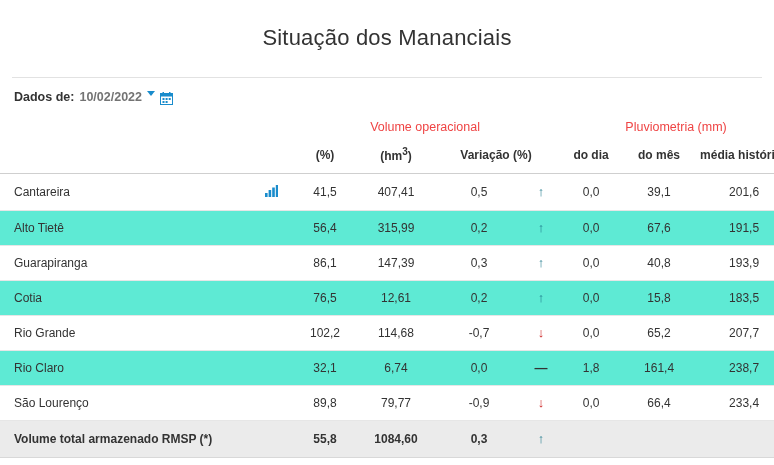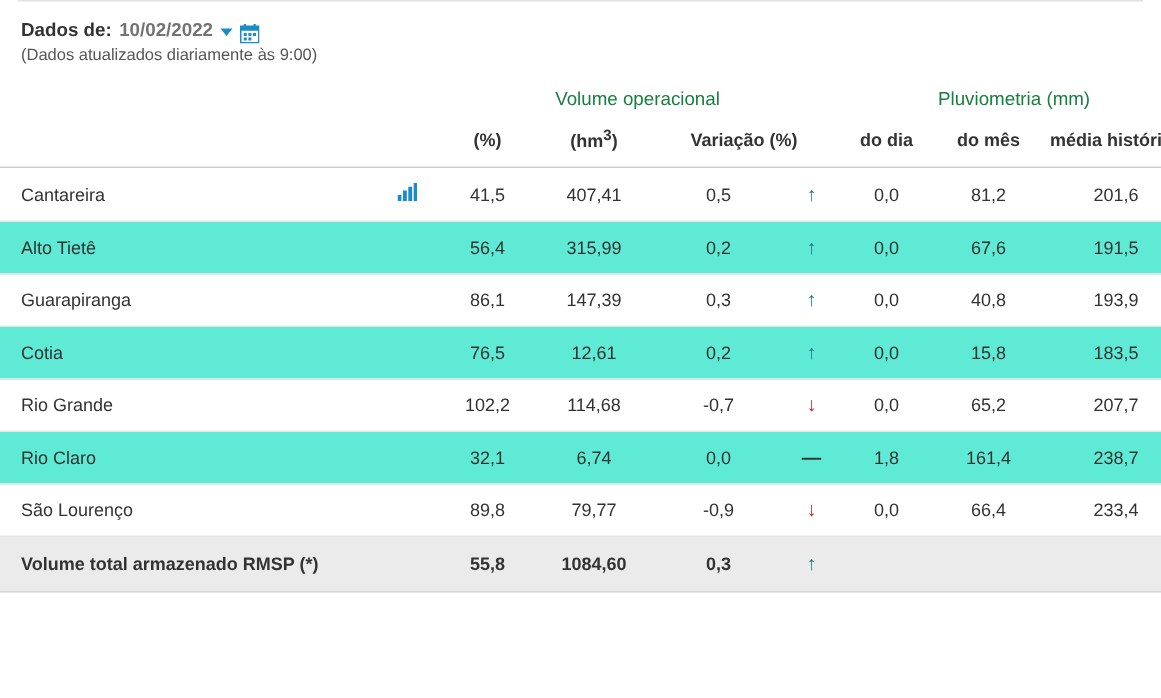--- a/index.html
+++ b/index.html
@@ -35,21 +35,20 @@
     margin: 0 12px;
   }
   .meta {
     padding: 12px 14px 6px 14px;
   }
   .meta-line1 {
     font-size: 12.5px;
     font-weight: bold;
     color: #333333;
     display: flex;
-    align-items: center;
     gap: 5px;
   }
   .meta-date {
     color: #737373;
     font-weight: bold;
     font-size: 12.5px;
   }
   .caret {
     display: inline-block;
     width: 0;
@@ -83,21 +82,21 @@
   table.data col.c-pct    { width: 66px; }
   table.data col.c-hm3    { width: 76px; }
   table.data col.c-var    { width: 90px; }
   table.data col.c-arrow  { width: 34px; }
   table.data col.c-dia    { width: 66px; }
   table.data col.c-mes    { width: 70px; }
   table.data col.c-hist   { width: 100px; }
 
   .grp-head th {
     font-size: 12.5px;
-    color: #15803d;
+    color: #ef4444;
     font-weight: normal;
     padding: 10px 0 8px 0;
     text-align: center;
   }
   .sub-head th {
     font-size: 12px;
     color: #333333;
     font-weight: bold;
     padding: 4px 0 10px 0;
     text-align: center;
@@ -152,20 +151,21 @@
   .chart-icon {
     display: inline-block;
     vertical-align: middle;
   }
 </style>
 </head>
 <body>
 
 <div class="page">
 
+  <h1 class="title">Situação dos Mananciais</h1>
 
   <div class="divider"></div>
 
   <div class="meta">
     <div class="meta-line1">
       <span>Dados de:</span>
       <span class="meta-date">10/02/2022</span>
       <span class="caret"></span>
       <span class="cal-icon">
         <svg width="13" height="13" viewBox="0 0 13 13">
@@ -174,21 +174,20 @@
           <rect x="2.5" y="0" width="1.5" height="3" fill="#1a8ccc"></rect>
           <rect x="9" y="0" width="1.5" height="3" fill="#1a8ccc"></rect>
           <rect x="2.5" y="6" width="2" height="2" fill="#1a8ccc"></rect>
           <rect x="5.6" y="6" width="2" height="2" fill="#1a8ccc"></rect>
           <rect x="8.7" y="6" width="2" height="2" fill="#1a8ccc"></rect>
           <rect x="2.5" y="9" width="2" height="2" fill="#1a8ccc"></rect>
           <rect x="5.6" y="9" width="2" height="2" fill="#1a8ccc"></rect>
         </svg>
       </span>
     </div>
-    <div class="meta-line2">(Dados atualizados diariamente às 9:00)</div>
   </div>
 
   <table class="data">
     <colgroup>
       <col class="c-name">
       <col class="c-icon">
       <col class="c-pct">
       <col class="c-hm3">
       <col class="c-var">
       <col class="c-arrow">
@@ -227,21 +226,21 @@
               <rect x="7.2" y="2.5" width="2.6" height="9.5" fill="#1a8ccc"></rect>
               <rect x="10.8" y="0" width="2.2" height="12" fill="#1a8ccc"></rect>
             </svg>
           </span>
         </td>
         <td>41,5</td>
         <td>407,41</td>
         <td>0,5</td>
         <td class="arrow"><span class="arr up">↑</span></td>
         <td>0,0</td>
-        <td>81,2</td>
+        <td>39,1</td>
         <td>201,6</td>
       </tr>
 
       <tr class="row alt">
         <td class="name">Alto Tietê</td>
         <td></td>
         <td>56,4</td>
         <td>315,99</td>
         <td>0,2</td>
         <td class="arrow"><span class="arr up">↑</span></td>

